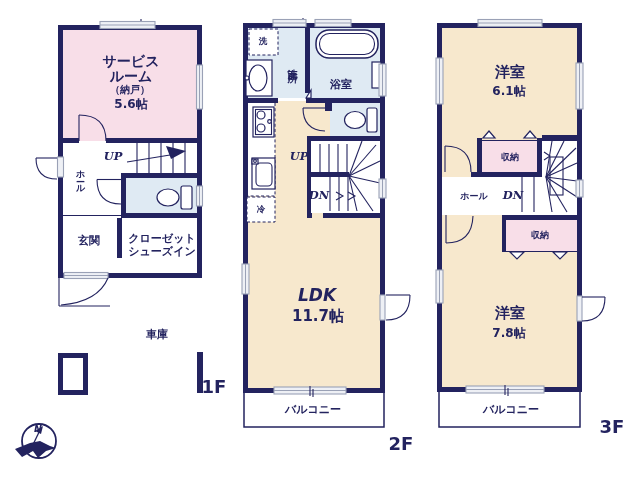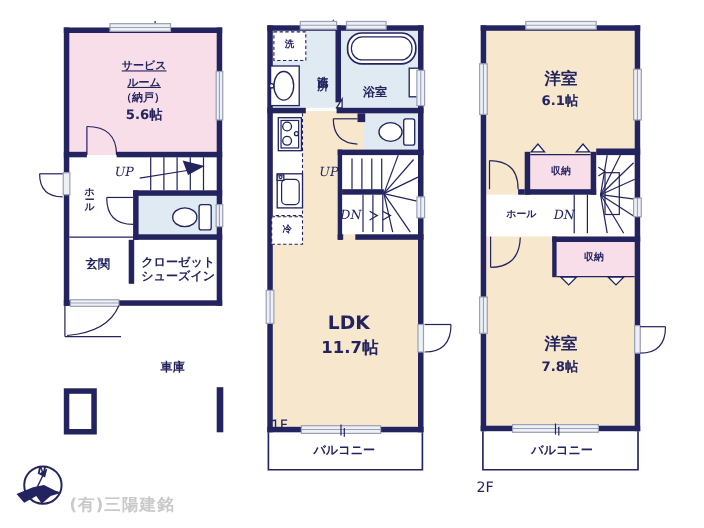--- a/index.html
+++ b/index.html
@@ -21,28 +21,28 @@
   .winline{stroke:var(--winstroke);stroke-width:1;fill:none;}
   .compass-ring{fill:none;stroke:var(--wall);stroke-width:1.8;}
   
   .lbl{position:absolute;transform:translate(-50%,-50%);color:var(--wall);
        white-space:nowrap;line-height:1;font-weight:600;}
   .vert{writing-mode:vertical-rl;text-orientation:upright;letter-spacing:2px;}
   .t8{font-size:8.5px;}
   .t9{font-size:9px;}
   .t10{font-size:10px;}
   .t11{font-size:11px;}
-  .t12{font-size:10px;text-decoration:underline;}
+  .t12{font-size:14px;}
   .t13{font-size:12px;}
   .t14{font-size:15px;}
   .t15{font-size:15px;}
-  .t17{font-size:17px;}
+  .t17{font-size:17px;font-style:italic;}
   .updn{font-family:"DejaVu Serif","Liberation Serif",serif;font-style:italic;
-        font-weight:normal;font-size:11.5px;}
-  .fl{font-size:13px;font-weight:400;margin-left:40px;}
+        font-weight:bold;font-size:11.5px;}
+  .fl{font-size:18px;font-weight:700;}
   .company{color:var(--watermark);font-size:15px;letter-spacing:1px;font-weight:600;}
   .north{font-size:9.5px;font-weight:bold;font-style:italic;}
 </style>
 </head>
 <body>
 
 <div class="canvas">
 
 <svg width="640" height="480" viewBox="0 0 640 480">
 
@@ -337,15 +337,14 @@
 <div class="lbl t9" style="left:510px;top:157px">収納</div>
 <div class="lbl t9" style="left:474px;top:196px">ホール</div>
 <div class="lbl updn" style="left:513px;top:196px">DN</div>
 <div class="lbl t9" style="left:540px;top:235px">収納</div>
 <div class="lbl t15" style="left:510px;top:313px">洋室</div>
 <div class="lbl t13" style="left:509px;top:333px">7.8帖</div>
 <div class="lbl t11" style="left:511px;top:409px">バルコニー</div>
 <div class="lbl fl" style="left:612px;top:427px">3F</div>
 
 <div class="lbl north" style="left:38px;top:429px">N</div>
-<div class="lbl company" style="left:111px;top:459px">(有)三陽建銘</div>
 
 </div>
 
 </body></html>

